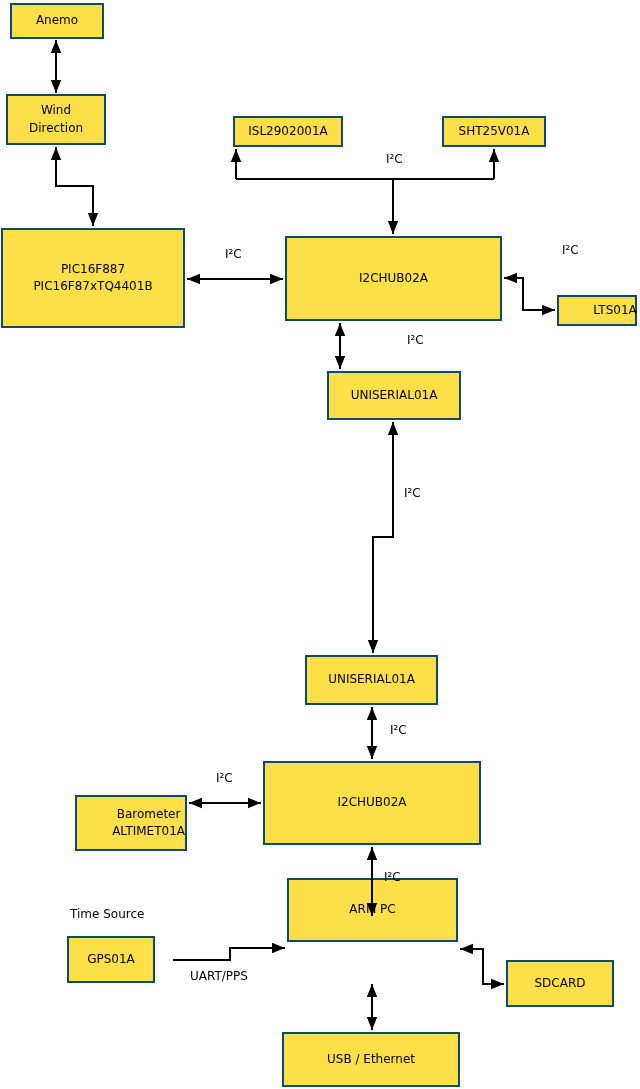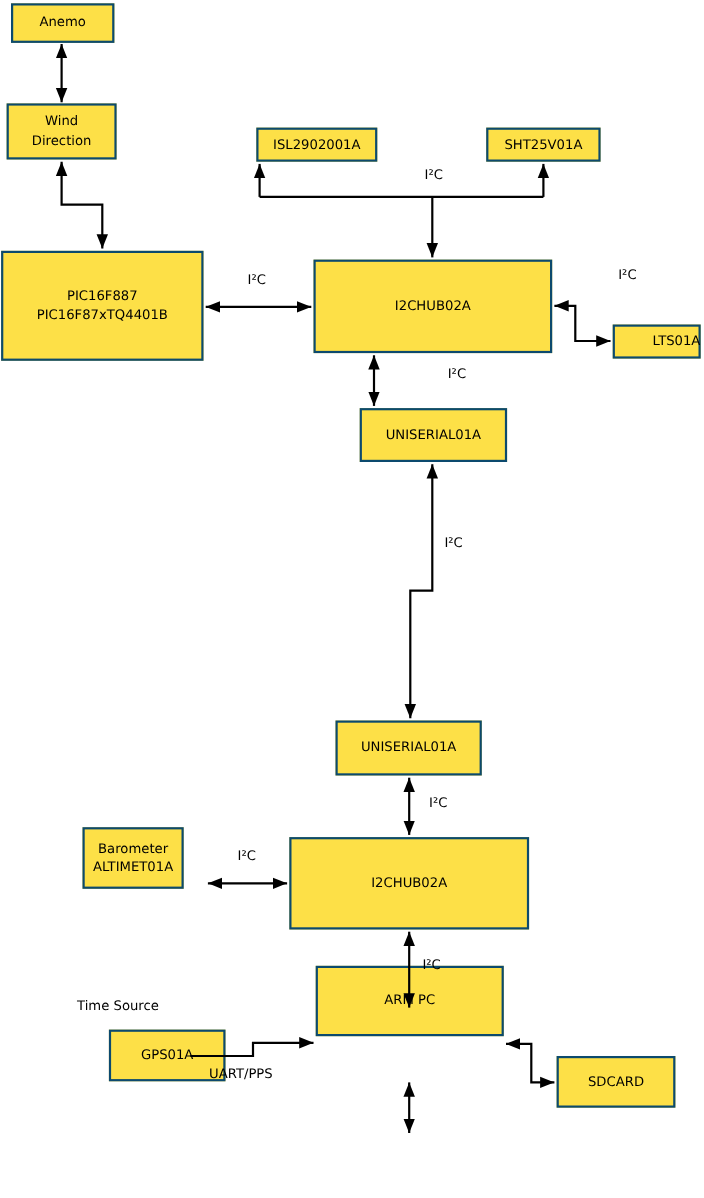--- a/index.html
+++ b/index.html
@@ -54,22 +54,22 @@
   #n-anemo      { left:10px;  top:3px;    width:94px;  height:36px; }
   #n-wind       { left:6px;   top:94px;   width:100px; height:51px; }
   #n-pic        { left:1px;   top:228px;  width:184px; height:100px; }
   #n-isl        { left:233px; top:116px;  width:110px; height:31px; }
   #n-sht        { left:442px; top:116px;  width:104px; height:31px; }
   #n-hub1       { left:285px; top:236px;  width:217px; height:85px; }
   #n-lts        { left:557px; top:295px;  width:80px;  height:31px;padding-left:36px; }
   #n-uni1       { left:327px; top:371px;  width:134px; height:49px; }
   #n-uni2       { left:305px; top:655px;  width:133px; height:50px; }
   #n-hub2       { left:263px; top:761px;  width:218px; height:84px; }
-  #n-baro       { left:75px;  top:752px;  width:92px; height:56px; }
-  #n-gps        { left:67px;  top:936px;  width:106px; height:47px;margin-left:32px; }
+  #n-baro       { left:75px;  top:795px;  width:112px; height:56px;justify-content:flex-end; }
+  #n-gps        { left:67px;  top:936px;  width:88px; height:47px; }
   #n-armpc      { left:287px; top:878px;  width:171px; height:64px; }
   #n-sdcard     { left:506px; top:960px;  width:108px; height:47px; }
   #n-usb        { left:282px; top:1032px; width:178px; height:55px; }
 
   
   #l-i2c-bus        { left:386px; top:152px; }
   #l-i2c-pic-hub    { left:225px; top:247px; }
   #l-i2c-lts        { left:562px; top:243px; }
   #l-i2c-hub1-uni   { left:407px; top:333px; }
   #l-i2c-long       { left:404px; top:486px; }
@@ -122,20 +122,23 @@
   </div>
   <div class="node" id="n-gps">
     <span class="node-label">GPS01A</span>
   </div>
   <div class="node" id="n-armpc">
     <span class="node-label">ARM PC</span>
   </div>
   <div class="node" id="n-sdcard">
     <span class="node-label">SDCARD</span>
   </div>
+  <div class="node" id="n-usb">
+    <span class="node-label">USB / Ethernet</span>
+  </div>
 
   <div class="edge-label" id="l-i2c-bus">I²C</div>
   <div class="edge-label" id="l-i2c-pic-hub">I²C</div>
   <div class="edge-label" id="l-i2c-lts">I²C</div>
   <div class="edge-label" id="l-i2c-hub1-uni">I²C</div>
   <div class="edge-label" id="l-i2c-long">I²C</div>
   <div class="edge-label" id="l-i2c-uni2-hub2">I²C</div>
   <div class="edge-label" id="l-i2c-baro">I²C</div>
   <div class="edge-label" id="l-i2c-hub2-arm">I²C</div>
   <div class="edge-label" id="l-time-source">Time Source</div>

